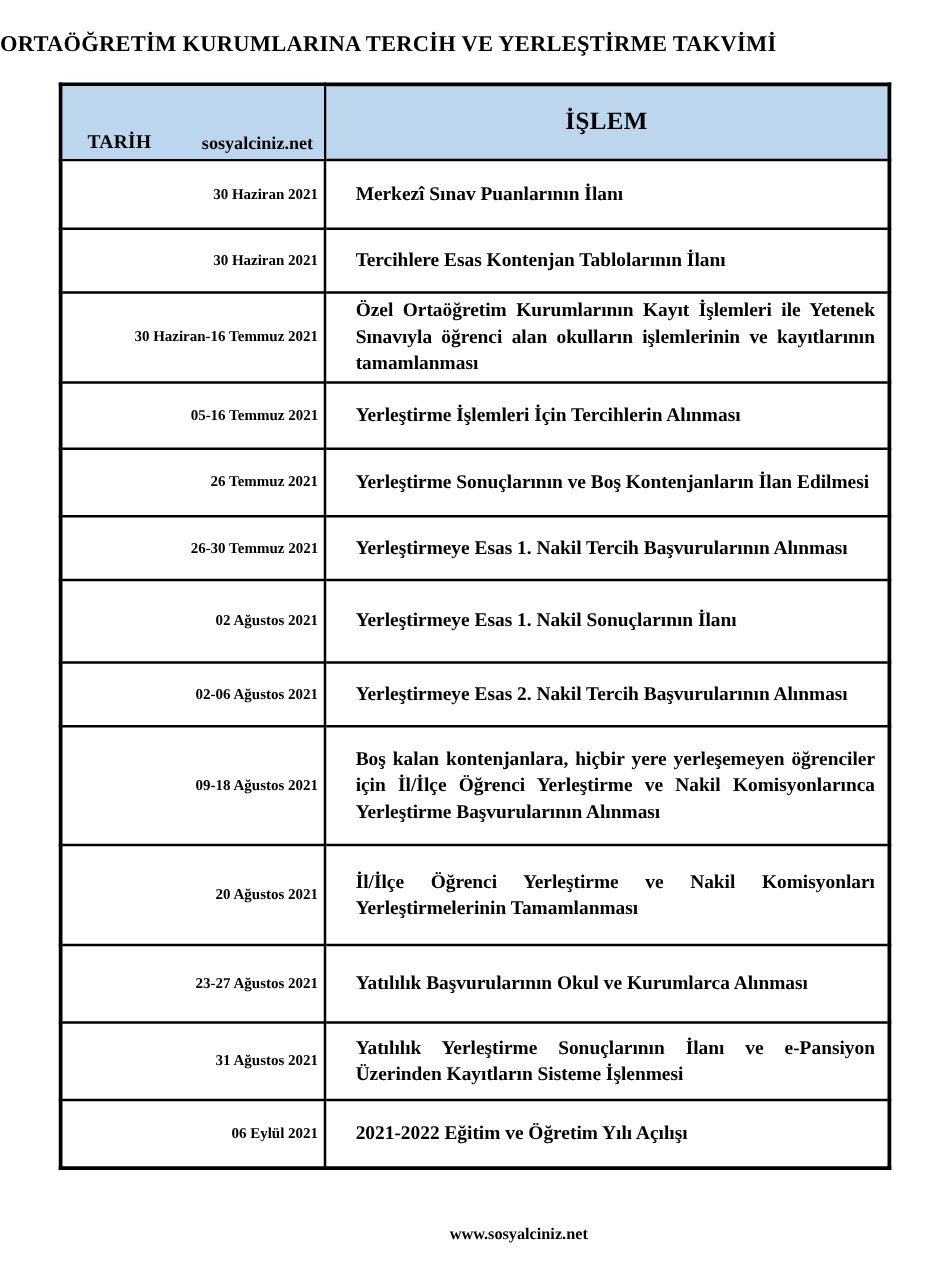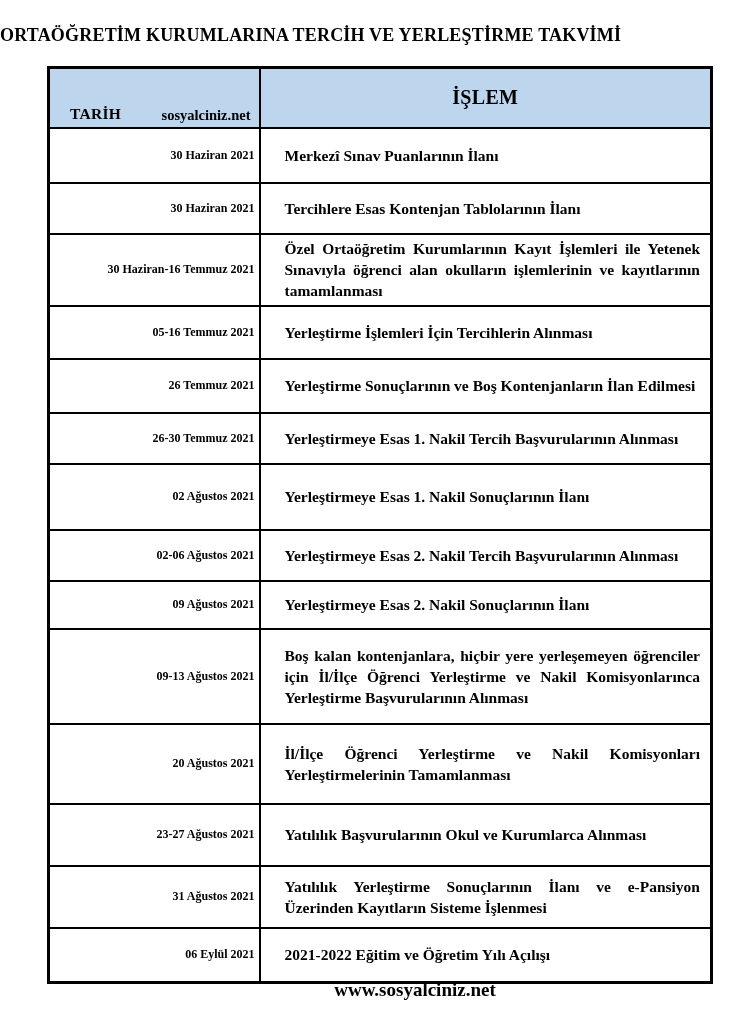--- a/index.html
+++ b/index.html
@@ -91,21 +91,21 @@
   tr.r9  { height: 95px; }
   tr.r10 { height: 80px; }
   tr.r11 { height: 62px; }
   tr.r12 { height: 62px; }
   tr.r13 { height: 55px; }
   .doc-footer {
     position: absolute;
     top: 979px;
     left: 415px;
     transform: translateX(-50%);
-    font-size: 19px;
+    font-size: 13px;
     white-space: nowrap;
   }
 </style>
 </head>
 <body>
 
 <div class="doc-title">ORTAÖĞRETİM KURUMLARINA TERCİH VE YERLEŞTİRME TAKVİMİ</div>
 
 <table class="calendar">
   <colgroup>
@@ -147,26 +147,22 @@
       <td class="process">Yerleştirmeye Esas 1. Nakil Tercih Başvurularının Alınması</td>
     </tr>
     <tr class="r6">
       <td class="date">02 Ağustos 2021</td>
       <td class="process">Yerleştirmeye Esas 1. Nakil Sonuçlarının İlanı</td>
     </tr>
     <tr class="r7">
       <td class="date">02-06 Ağustos 2021</td>
       <td class="process">Yerleştirmeye Esas 2. Nakil Tercih Başvurularının Alınması</td>
     </tr>
-    <tr class="r8">
-      <td class="date">09 Ağustos 2021</td>
-      <td class="process">Yerleştirmeye Esas 2. Nakil Sonuçlarının İlanı</td>
-    </tr>
     <tr class="r9">
-      <td class="date">09-13 Ağustos 2021</td>
+      <td class="date">09-18 Ağustos 2021</td>
       <td class="process">Boş kalan kontenjanlara, hiçbir yere yerleşemeyen öğrenciler için İl/İlçe Öğrenci Yerleştirme ve Nakil Komisyonlarınca Yerleştirme Başvurularının Alınması</td>
     </tr>
     <tr class="r10">
       <td class="date">20 Ağustos 2021</td>
       <td class="process">İl/İlçe Öğrenci Yerleştirme ve Nakil Komisyonları Yerleştirmelerinin Tamamlanması</td>
     </tr>
     <tr class="r11">
       <td class="date">23-27 Ağustos 2021</td>
       <td class="process">Yatılılık Başvurularının Okul ve Kurumlarca Alınması</td>
     </tr>

